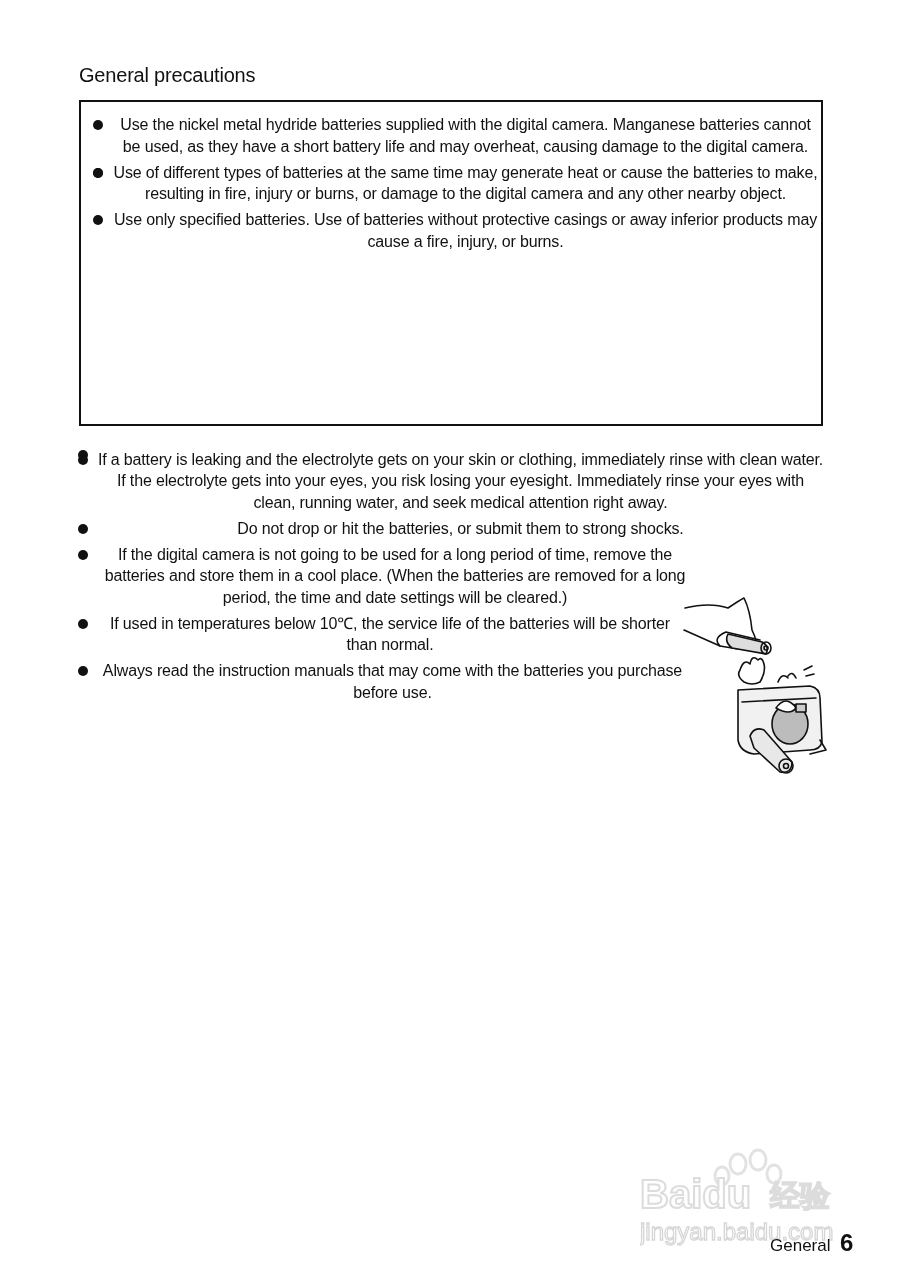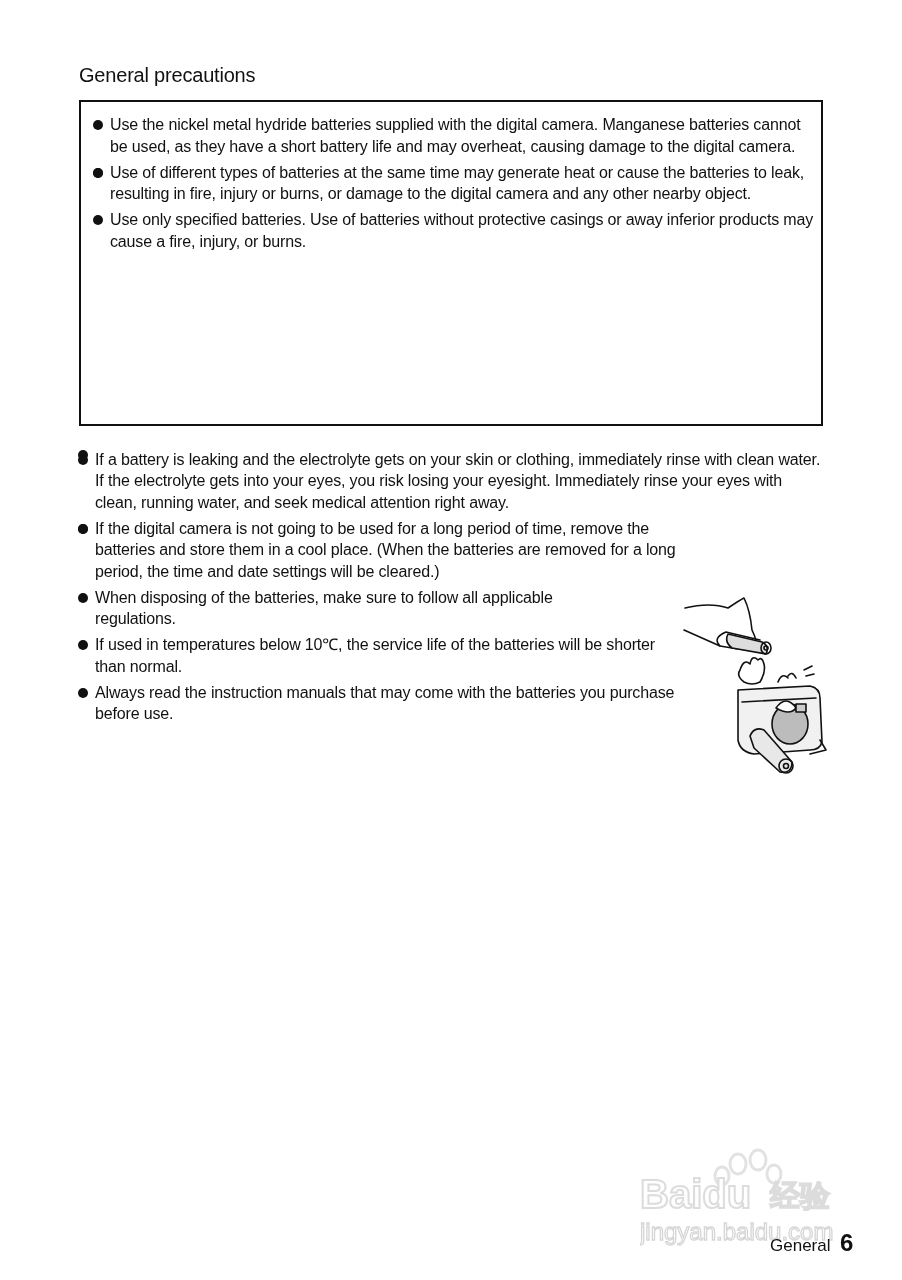--- a/index.html
+++ b/index.html
@@ -1,51 +1,50 @@
 <!DOCTYPE html>
 <html><head>
 <meta charset="utf-8">
 <style>
   html, body { margin: 0; padding: 0; background: #ffffff; }
   body { width: 902px; height: 1280px; position: relative; overflow: hidden;
          font-family: "Liberation Sans", sans-serif; color: #111; }
   .title { position: absolute; left: 79px; top: 64px; font-size: 20px; font-weight: normal; letter-spacing: -0.2px; }
   .box { position: absolute; left: 79px; top: 100px; width: 744px; height: 326px;
          border: 2px solid #111; box-sizing: border-box; }
-  ul { list-style: none; margin: 0; padding: 0; }
+  ul { list-style: none; margin: 0; padding: 0; text-align: center; }
   li { position: relative; font-size: 16px; line-height: 21.5px; padding-left: 29px; margin-bottom: 4.5px; letter-spacing: -0.15px; }
   li .bullet { position: absolute; left: 12px; top: 6px; width: 10px; height: 10px; background: #111; border-radius: 50%; }
   .box ul { position: absolute; left: 0; top: 12px; width: 740px; }
   .outside { position: absolute; left: 66px; top: 444px; width: 760px; }
   .outside li.narrow { width: 600px; }
   .illustration { position: absolute; left: 680px; top: 590px; width: 180px; height: 190px; }
   .watermark { position: absolute; left: 640px; top: 1140px; width: 220px; height: 110px; }
   .footer-lang { position: absolute; left: 770px; top: 1236px; font-size: 17px; }
   .footer-page { position: absolute; left: 840px; top: 1229px; font-size: 24px; font-weight: bold; }
 </style>
 </head>
 <body>
 
 <div class="title">General precautions</div>
 
 <div class="box">
   <ul>
     <li><span class="bullet"></span><span>Use the nickel metal hydride batteries supplied with the digital camera. Manganese batteries cannot be used, as they have a short battery life and may overheat, causing damage to the digital camera.</span></li>
     <li><span class="bullet"></span></li>
-    <li><span class="bullet"></span><span>Use of different types of batteries at the same time may generate heat or cause the batteries to leak, resulting in fire, injury or burns, or damage to the digital camera and any other nearby object.</span></li>
+    <li><span class="bullet"></span><span>Use of different types of batteries at the same time may generate heat or cause the batteries to make, resulting in fire, injury or burns, or damage to the digital camera and any other nearby object.</span></li>
     <li><span class="bullet"></span><span>Use only specified batteries. Use of batteries without protective casings or away inferior products may cause a fire, injury, or burns.</span></li>
   </ul>
 </div>
 
 <ul class="outside">
   <li><span class="bullet"></span></li>
   <li><span class="bullet"></span><span>If a battery is leaking and the electrolyte gets on your skin or clothing, immediately rinse with clean water. If the electrolyte gets into your eyes, you risk losing your eyesight. Immediately rinse your eyes with clean, running water, and seek medical attention right away.</span></li>
-  <li><span class="bullet"></span></li>
+  <li><span class="bullet"></span><span>Do not drop or hit the batteries, or submit them to strong shocks.</span></li>
   <li class="narrow"><span class="bullet"></span><span>If the digital camera is not going to be used for a long period of time, remove the batteries and store them in a cool place. (When the batteries are removed for a long period, the time and date settings will be cleared.)</span></li>
-  <li class="narrow" style="width:540px"><span class="bullet"></span><span>When disposing of the batteries, make sure to follow all applicable regulations.</span></li>
   <li class="narrow" style="width:590px"><span class="bullet"></span><span>If used in temperatures below 10℃, the service life of the batteries will be shorter than normal.</span></li>
   <li class="narrow" style="width:595px"><span class="bullet"></span><span>Always read the instruction manuals that may come with the batteries you purchase before use.</span></li>
 </ul>
 
 <svg class="illustration" viewBox="0 0 180 190">
   <g fill="none" stroke="#111" stroke-width="1.6" stroke-linejoin="round" stroke-linecap="round">
 
     <path d="M5 18 Q30 12 48 18 Q60 10 64 8 Q70 20 72 40 Q78 52 76 60 Q66 60 52 58 L40 56 Q22 48 4 40"></path>
     <path d="M40 56 Q32 48 46 42 L80 50"></path>
 

